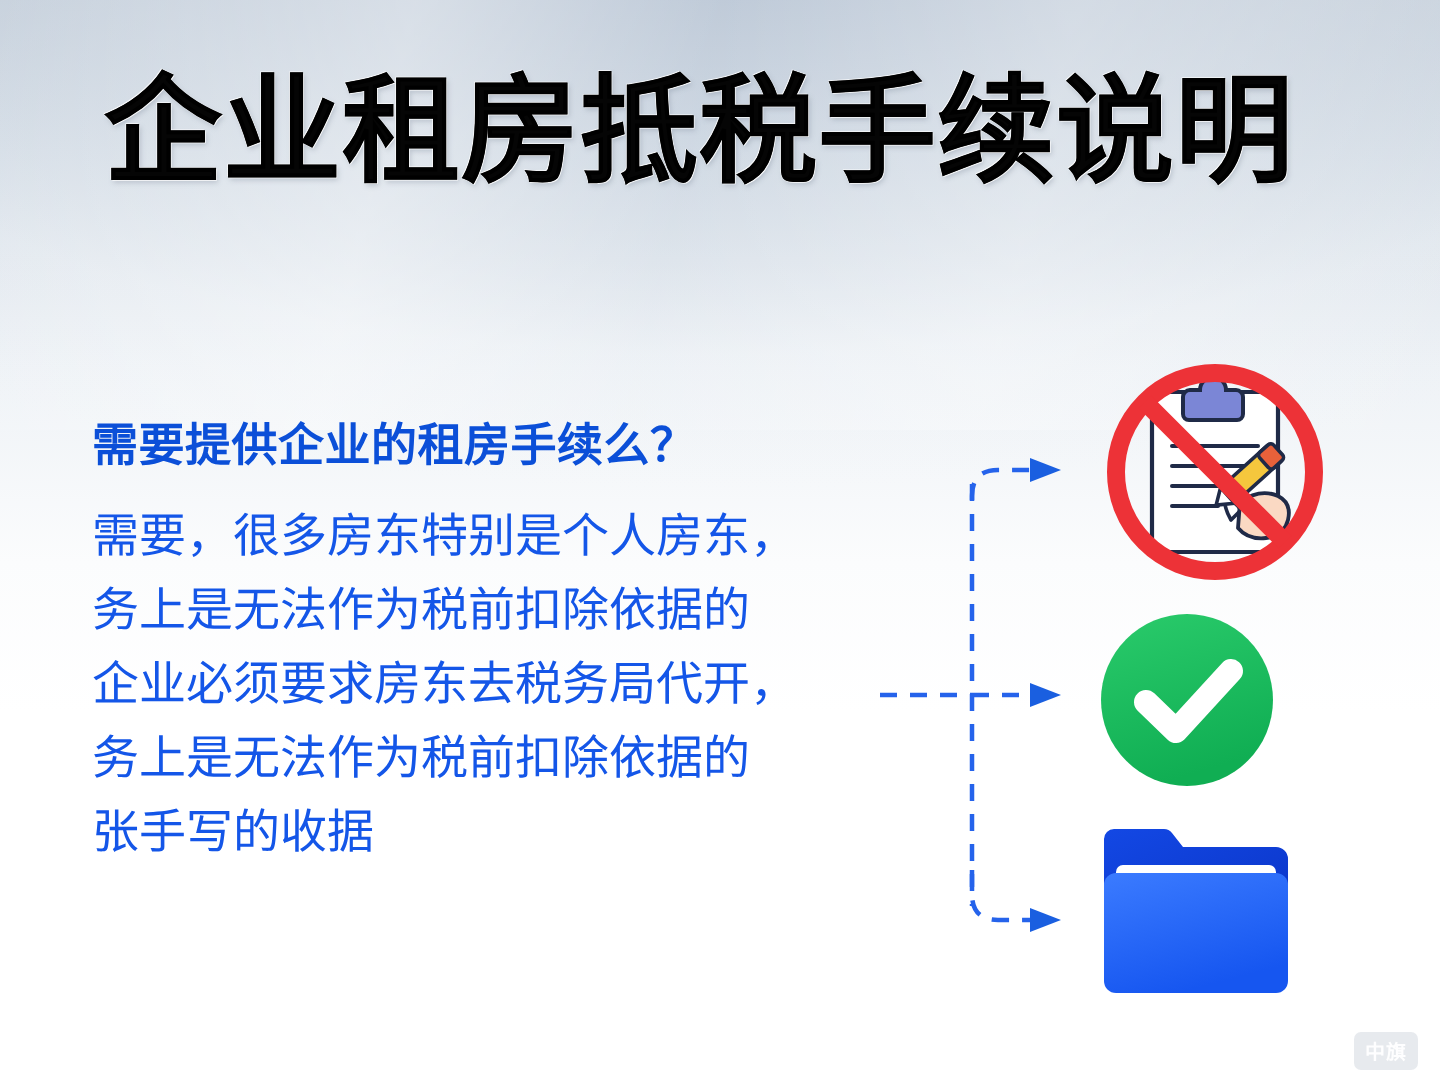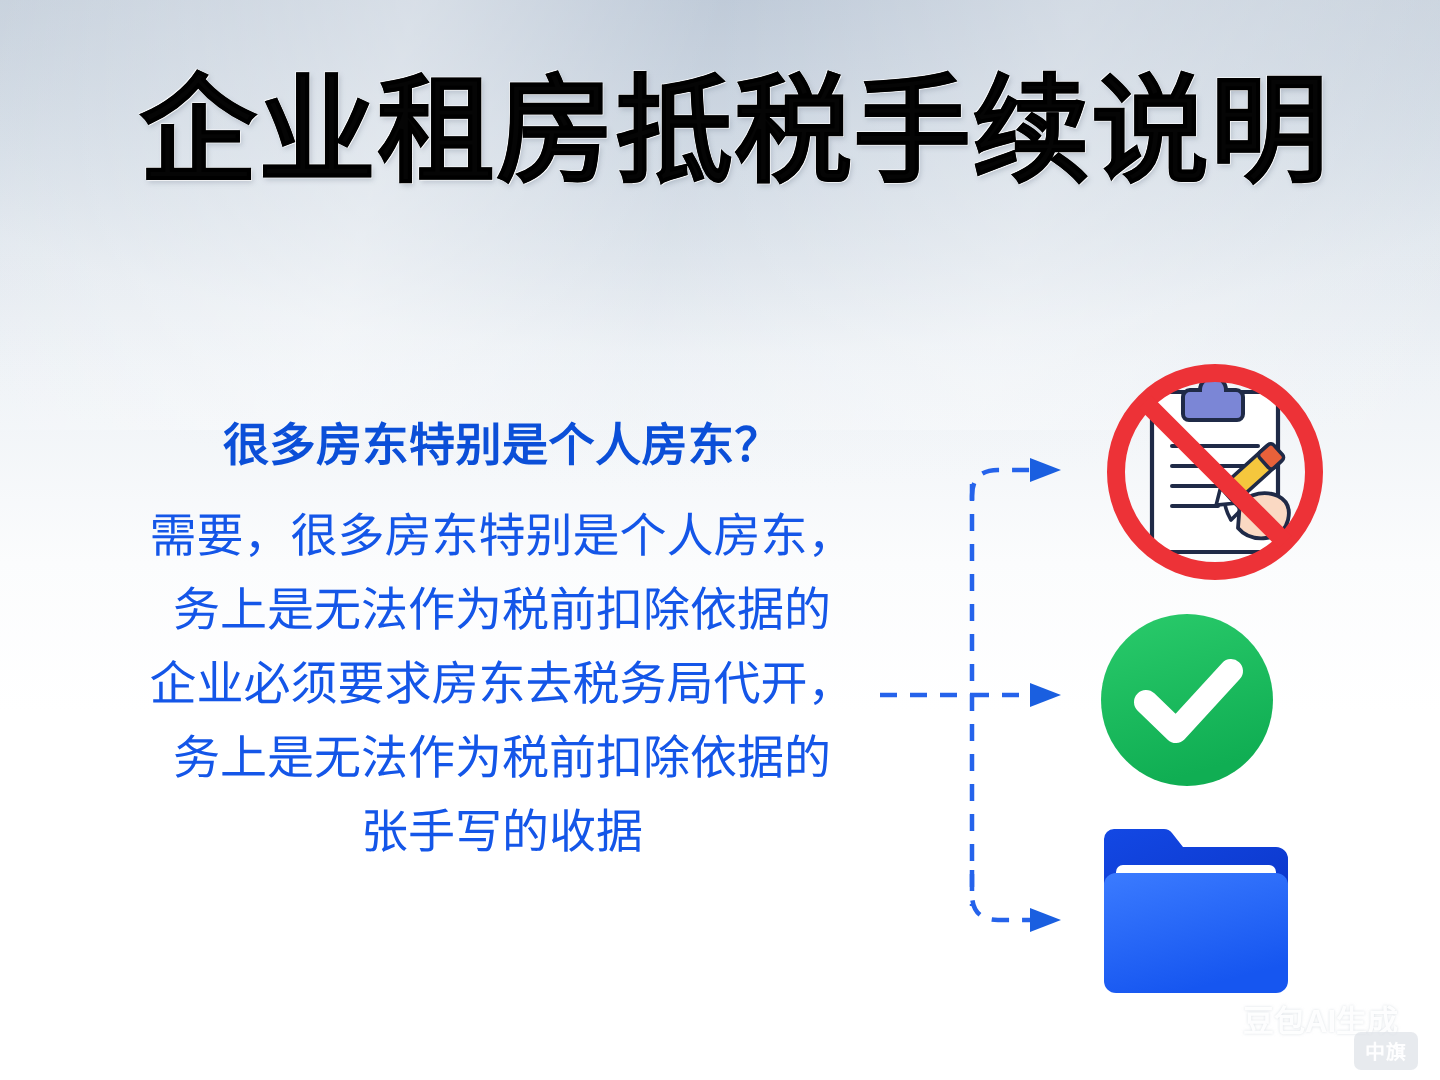--- a/index.html
+++ b/index.html
@@ -16,21 +16,20 @@
 
   
   .slide {
     position: relative;
     width: 1440px;
     height: 1080px;
     background:
       radial-gradient(ellipse 120% 70% at 50% -12%, rgba(176,190,208,0.92) 0%, rgba(198,209,222,0.55) 38%, rgba(232,237,243,0.18) 64%, rgba(255,255,255,0) 82%),
       linear-gradient(180deg, #c9d2dc 0%, #d8e0e8 14%, #eef2f6 34%, #fbfcfd 52%, #ffffff 66%, #ffffff 100%);
     overflow: hidden;
-    text-align: center;
   }
   
   .slide::before {
     content: "";
     position: absolute;
     left: 0; top: 0;
     width: 1440px; height: 430px;
     background: linear-gradient(103deg, rgba(255,255,255,0.0) 0%, rgba(255,255,255,0.38) 27%, rgba(255,255,255,0.06) 47%, rgba(255,255,255,0.30) 70%, rgba(255,255,255,0.0) 100%);
     pointer-events: none;
   }
@@ -138,21 +137,21 @@
 </style>
 </head>
 <body>
 
 <div class="slide">
 
   <div class="title">企业租房抵税手续说明</div>
 
   <div class="copy">
 
-    <div class="subhead">很多房东特别是个人房东？</div>
+    <div class="subhead">需要提供企业的租房手续么？</div>
 
     <div class="body-block">
       <div class="body-line">需要，很多房东特别是个人房东，</div>
       <div class="body-line">务上是无法作为税前扣除依据的</div>
       <div class="body-line">企业必须要求房东去税务局代开，</div>
       <div class="body-line">务上是无法作为税前扣除依据的</div>
       <div class="body-line">张手写的收据</div>
     </div>
   </div>
 
@@ -242,17 +241,16 @@
         <path d="M14 24 a10 10 0 0 1 10 -10 H74 a10 10 0 0 1 8 4 l11 14 H186 a12 12 0 0 1 12 12 V150 H14 Z" fill="url(#gfb)"></path>
 
         <rect x="26" y="50" width="160" height="15" rx="7" fill="#ffffff"></rect>
 
         <path d="M14 70 a12 12 0 0 1 12 -12 H186 a12 12 0 0 1 12 12 V166 a12 12 0 0 1 -12 12 H26 a12 12 0 0 1 -12 -12 Z" fill="url(#gff)"></path>
       </svg>
     </div>
   </div>
 
   <div class="watermark">
-    <div class="wm-text">豆包AI生成</div>
     <div class="wm-badge">中旗</div>
   </div>
 
 </div>
 
 </body></html>

